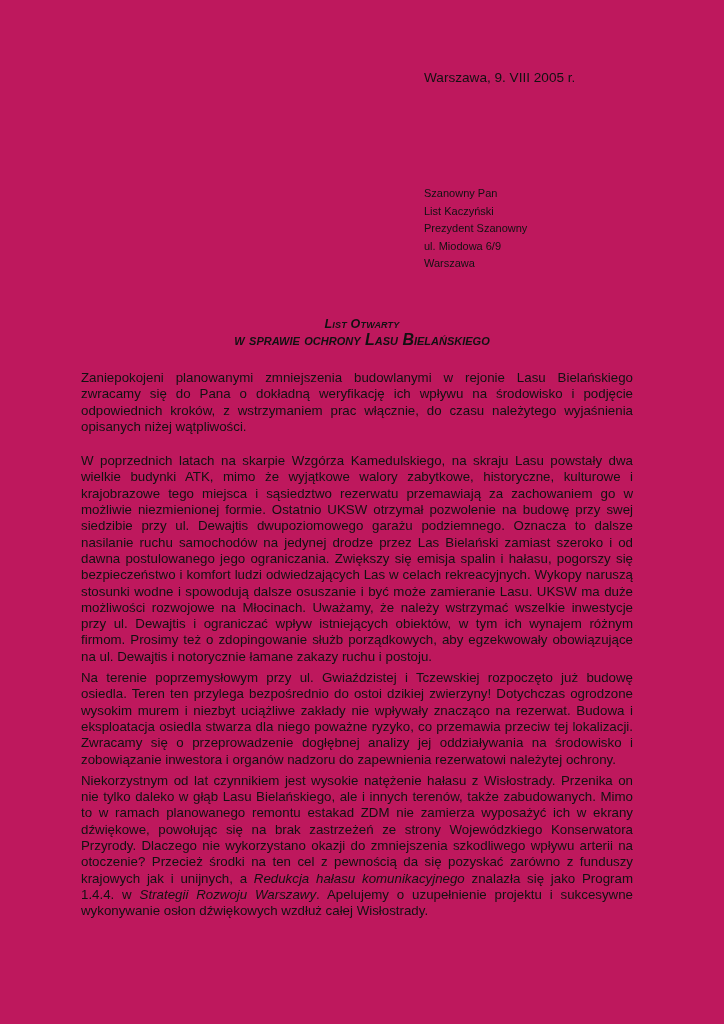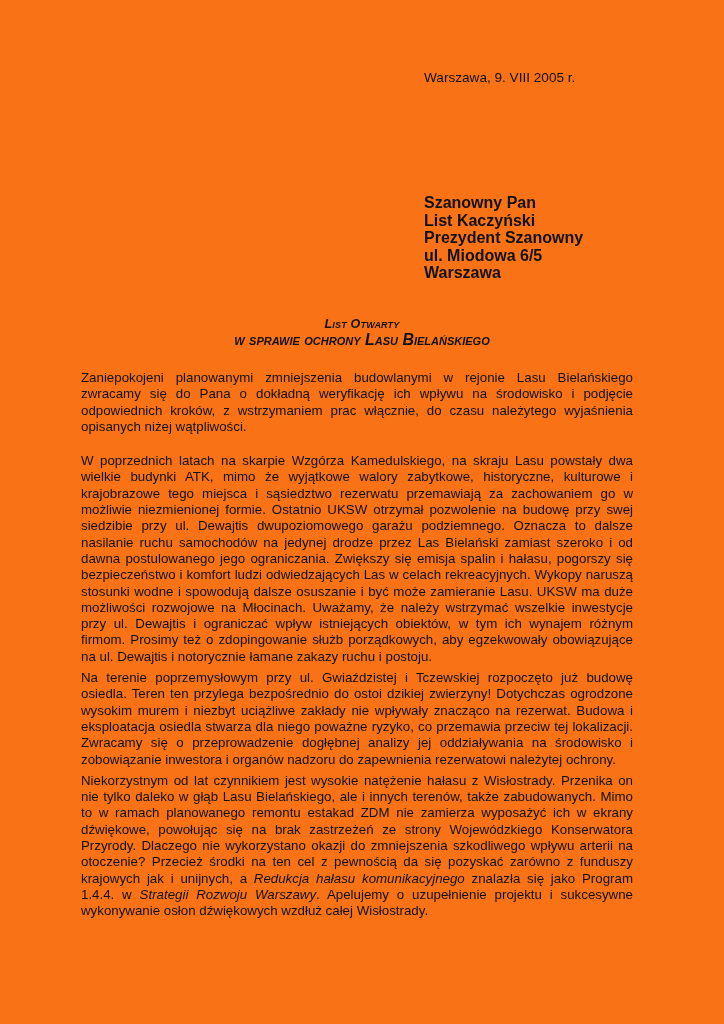--- a/index.html
+++ b/index.html
@@ -1,20 +1,20 @@
 <!DOCTYPE html>
 <html><head>
 <meta charset="utf-8">
 <style>
   html, body { margin: 0; padding: 0; background: #ffffff; }
   body { width: 724px; height: 1024px; position: relative; overflow: hidden;
          font-family: "Liberation Sans", sans-serif; color: #111; }
-  .page { position: absolute; left: 0; top: 0; width: 724px; height: 1024px; background: #f97316; }
+  .page { position: absolute; left: 0; top: 0; width: 724px; height: 1024px; background: #be185d; }
   .date { position: absolute; left: 424px; top: 70px; font-size: 13.6px; }
-  .addressee { position: absolute; left: 424px; top: 194px; font-size: 16px; font-weight: bold; line-height: 17.5px; }
+  .addressee { position: absolute; left: 424px; top: 185px; font-size: 11px; font-weight: normal; line-height: 17.5px; }
   .addressee div { white-space: nowrap; }
   .title-block { position: absolute; left: 0; width: 724px; top: 316px; text-align: center;
                  font-weight: bold; font-style: italic; font-variant: small-caps; line-height: 16px; }
   .title-block .t1 { font-size: 12.5px; letter-spacing: 0.2px; }
   .title-block .t2 { font-size: 16px; }
   .body { position: absolute; left: 81px; top: 370px; width: 552px; font-size: 13.3px; line-height: 16.3px; }
   .body p { margin: 0; text-align: justify; }
   .salutation { margin-bottom: 18px !important; }
   .p1 { margin-bottom: 18px !important; }
   .p { margin-bottom: 5px !important; }
@@ -23,21 +23,21 @@
 </head>
 <body>
 
 <div class="page">
   <div class="date">Warszawa, 9. VIII 2005 r.</div>
 
   <div class="addressee">
     <div>Szanowny Pan</div>
     <div>List Kaczyński</div>
     <div>Prezydent Szanowny</div>
-    <div>ul. Miodowa 6/5</div>
+    <div>ul. Miodowa 6/9</div>
     <div>Warszawa</div>
   </div>
 
   <div class="title-block">
     <div class="t1">List Otwarty</div>
     <div class="t2">w sprawie ochrony Lasu Bielańskiego</div>
   </div>
 
   <div class="body">
     <p class="p1">Zaniepokojeni planowanymi zmniejszenia budowlanymi w rejonie Lasu Bielańskiego zwracamy się do Pana o dokładną weryfikację ich wpływu na środowisko i podjęcie odpowiednich kroków, z wstrzymaniem prac włącznie, do czasu należytego wyjaśnienia opisanych niżej wątpliwości.</p>

